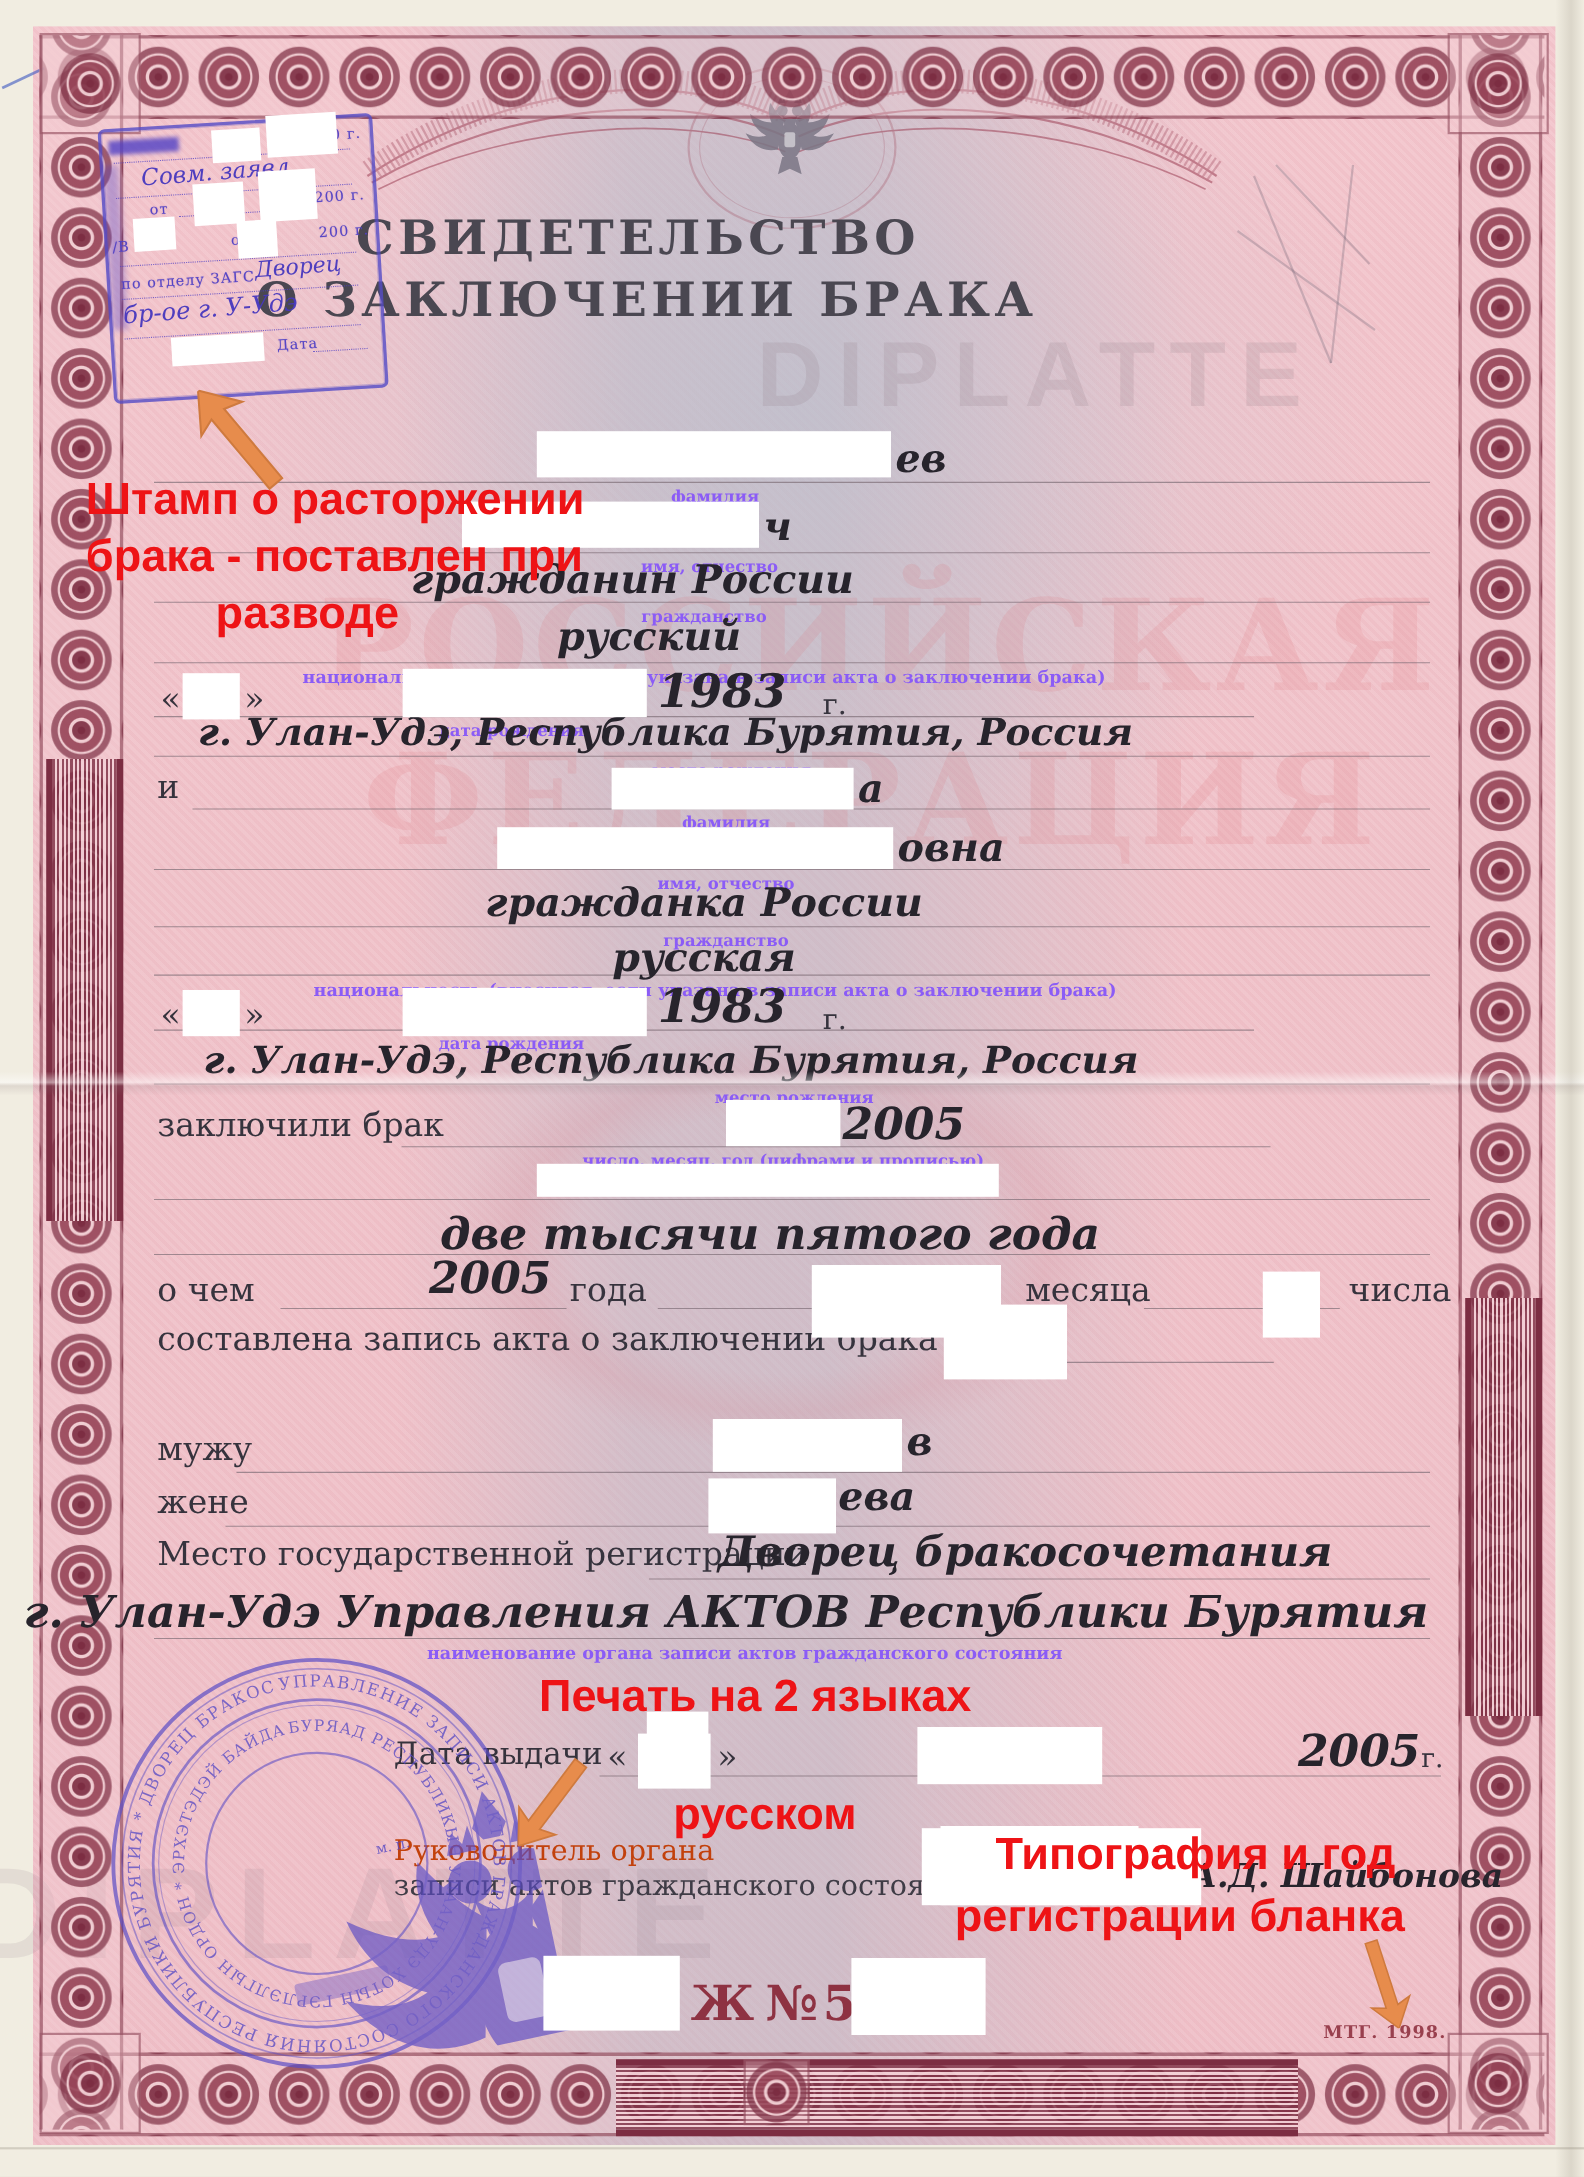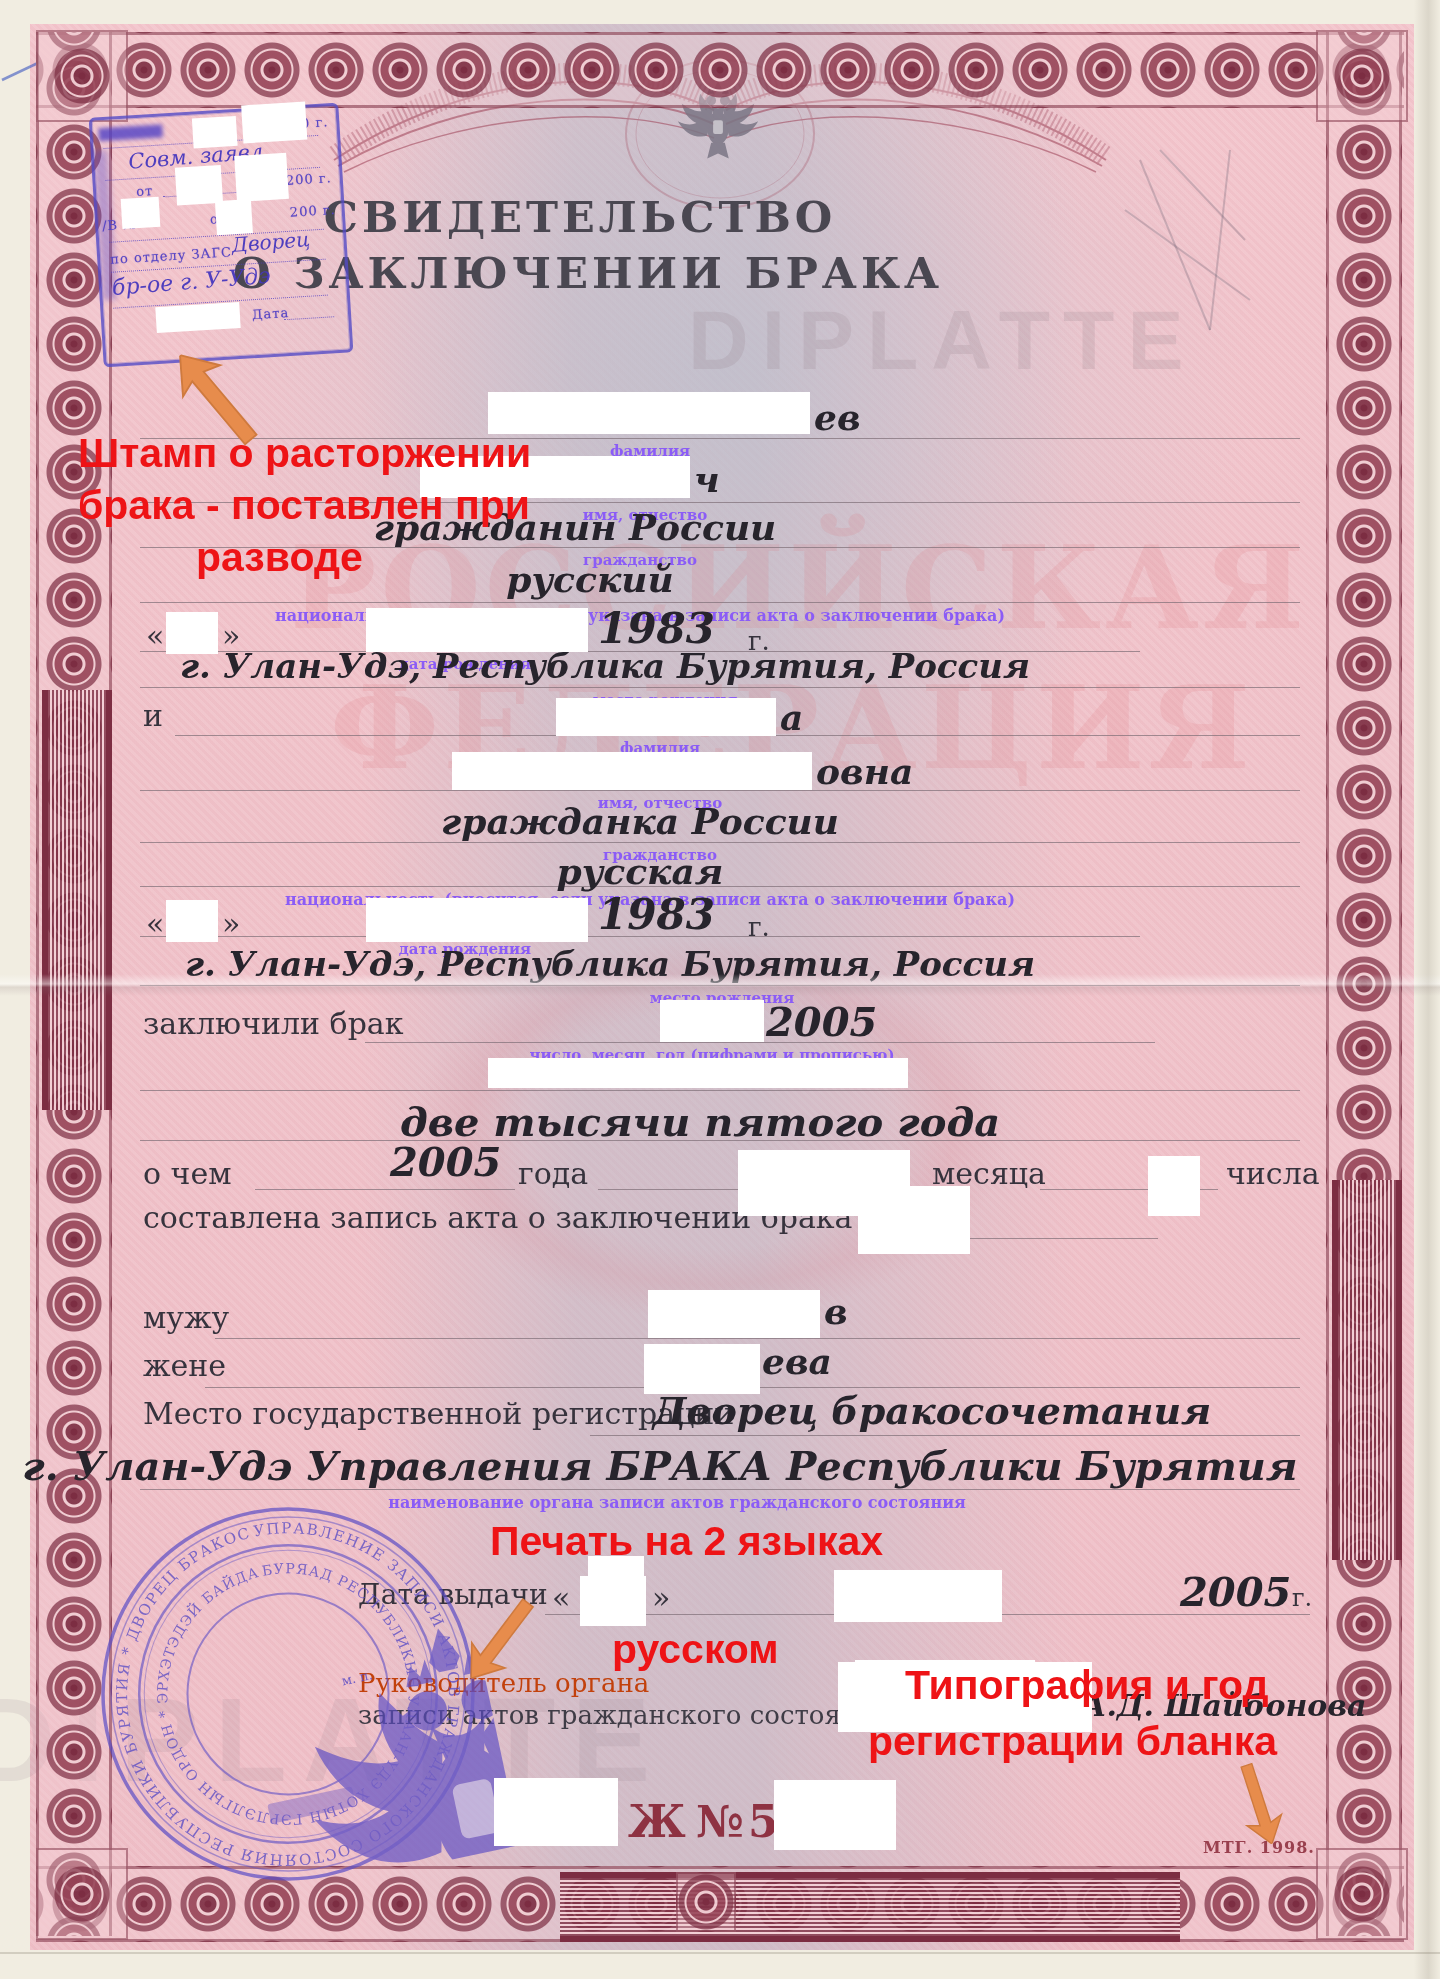--- a/index.html
+++ b/index.html
@@ -204,21 +204,21 @@
   <div class="abs lbl z15" style="left:518px;top:1156px;">года</div>
   <div class="abs lbl z15" style="left:932px;top:1156px;">месяца</div>
   <div class="abs lbl z15" style="left:1226px;top:1156px;text-align:right;">числа</div>
   <div class="abs lbl z15" style="left:143px;top:1200px;">составлена запись акта о заключении брака №</div>
   <div class="abs lbl z15" style="left:143px;top:1300px;">мужу</div>
   <div class="abs val z15" style="left:824px;top:1290px;">в</div>
   <div class="abs lbl z15" style="left:143px;top:1348px;">жене</div>
   <div class="abs val z15" style="left:762px;top:1340px;">ева</div>
   <div class="abs lbl z15" style="left:143px;top:1396px;">Место государственной регистрации</div>
   <div class="abs val valc z15" style="left:932px;top:1388px;font-size:38px;">Дворец бракосочетания</div>
-  <div class="abs val valc z15" style="left:660px;top:1442px;font-size:40px;">г. Улан-Удэ Управления БРАКА Республики Бурятия</div>
+  <div class="abs val valc z15" style="left:660px;top:1442px;font-size:40px;">г. Улан-Удэ Управления АКТОВ Республики Бурятия</div>
   <div class="abs cap capS z15" style="left:677px;top:1493px;">наименование органа записи актов гражданского состояния</div>
 
   <div class="abs lbl z15" style="left:358px;top:1578px;font-size:28px;">Дата выдачи</div>
   <div class="abs lbl z15" style="left:552px;top:1580px;">«</div>
   <div class="abs lbl z15" style="left:652px;top:1580px;">»</div>
   <div class="abs val z15" style="left:1180px;top:1568px;font-size:40px;">2005</div>
   <div class="abs lbl z15" style="left:1292px;top:1584px;font-size:24px;">г.</div>
   <div class="abs lbl z15" style="left:358px;top:1668px;font-size:26px;color:#c2410c;">Руководитель органа</div>
   <div class="abs lbl z15" style="left:358px;top:1700px;font-size:26px;color:#3f3c46;">записи актов гражданского состояния</div>
   <div class="abs val z15" style="left:1082px;top:1688px;font-size:30px;">А.Д. Шайбонова</div>

